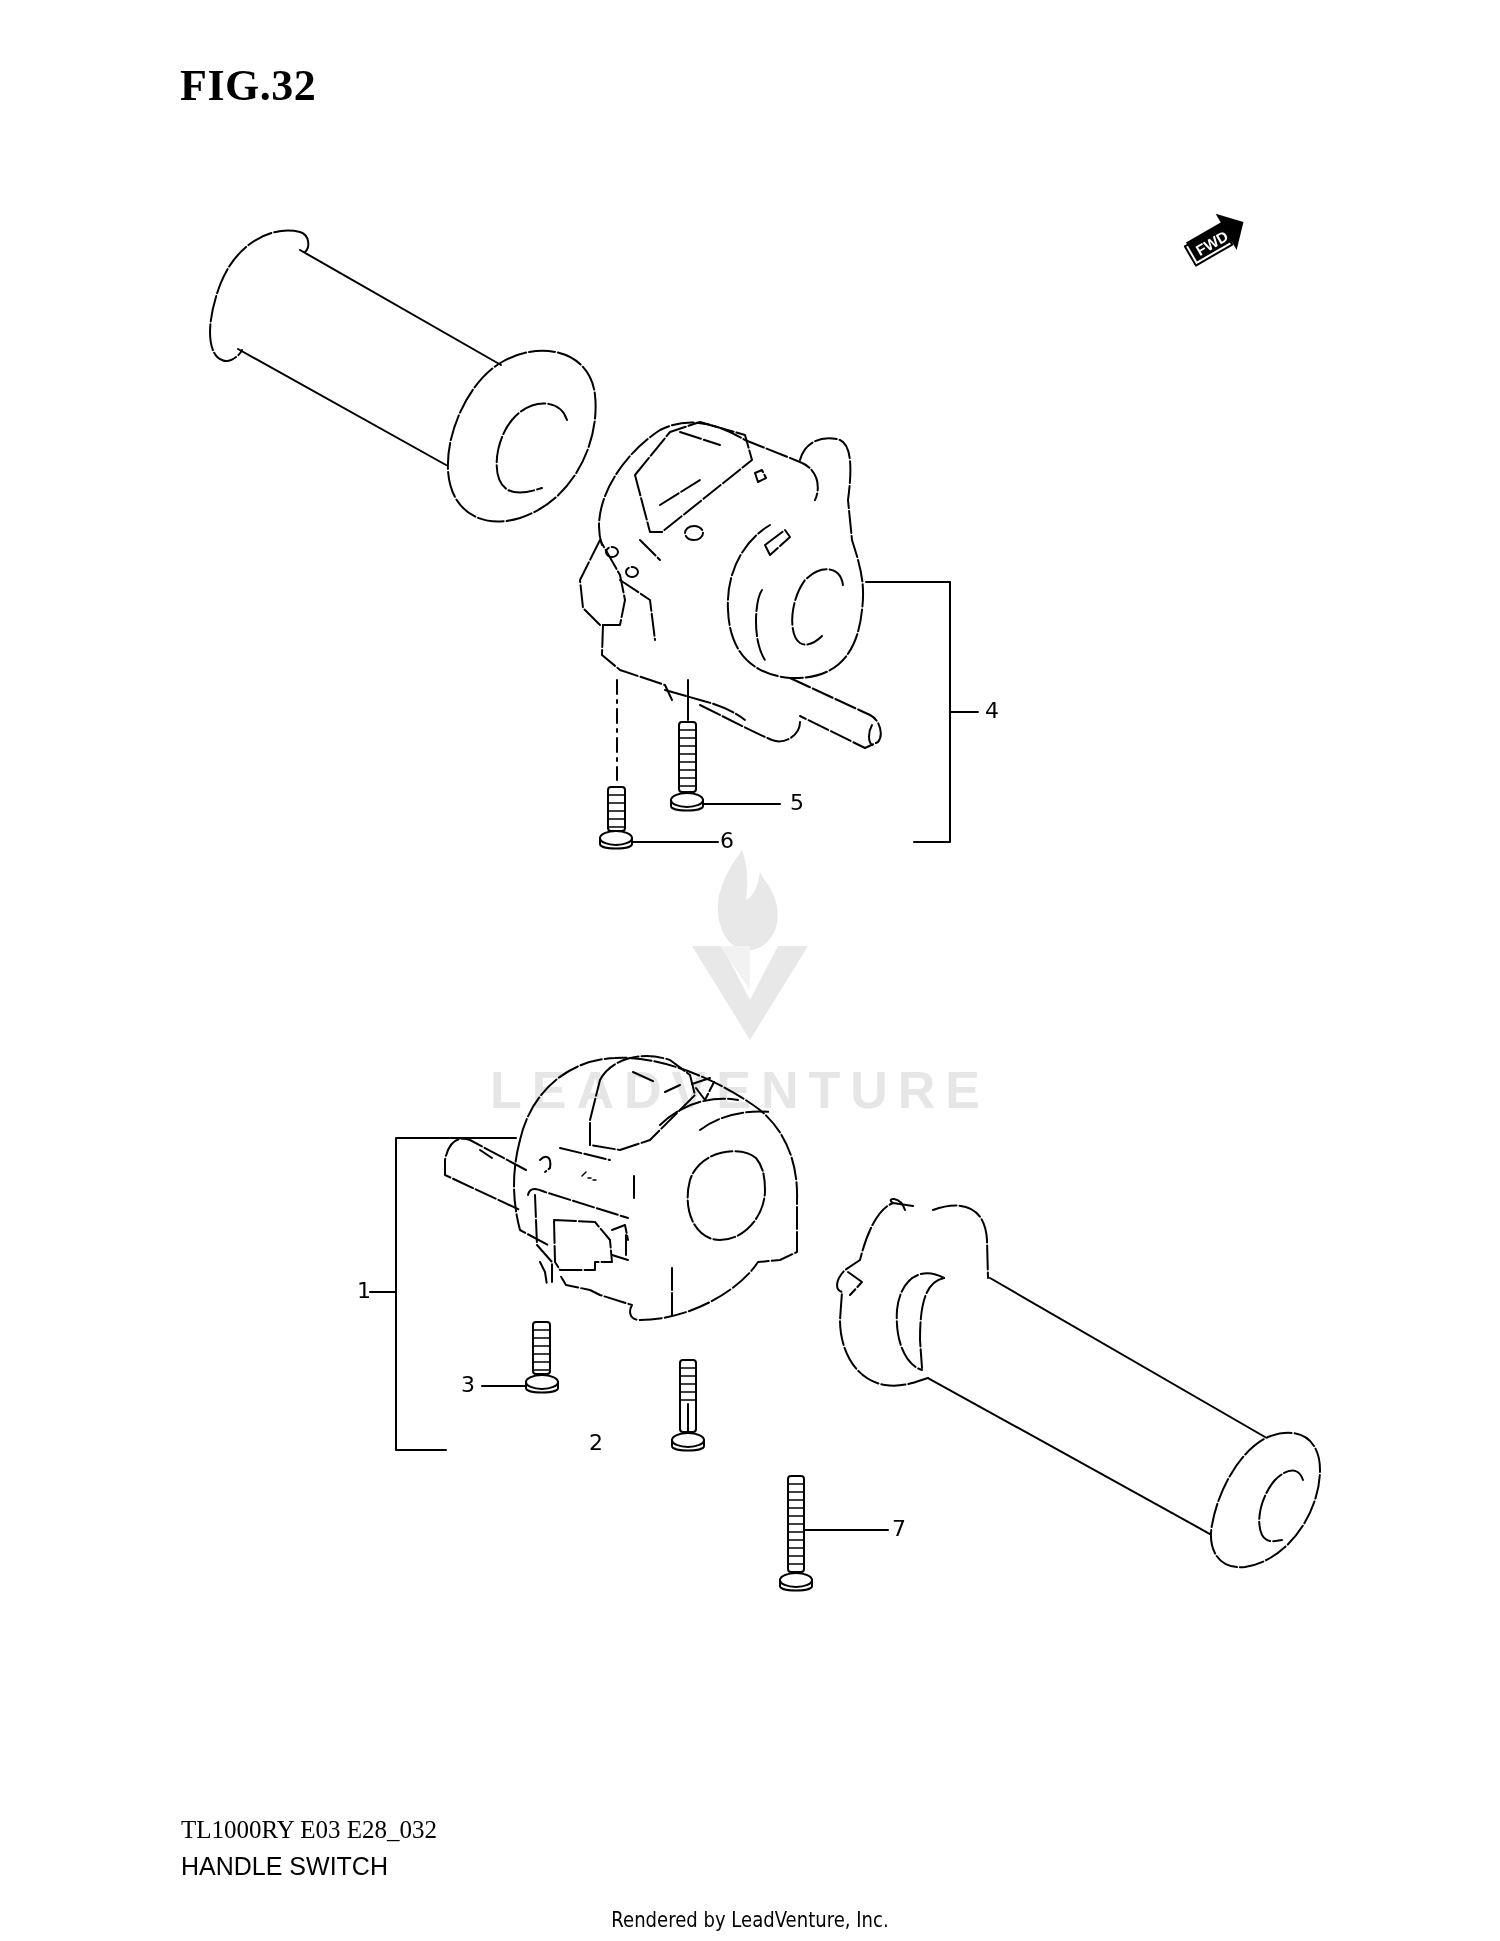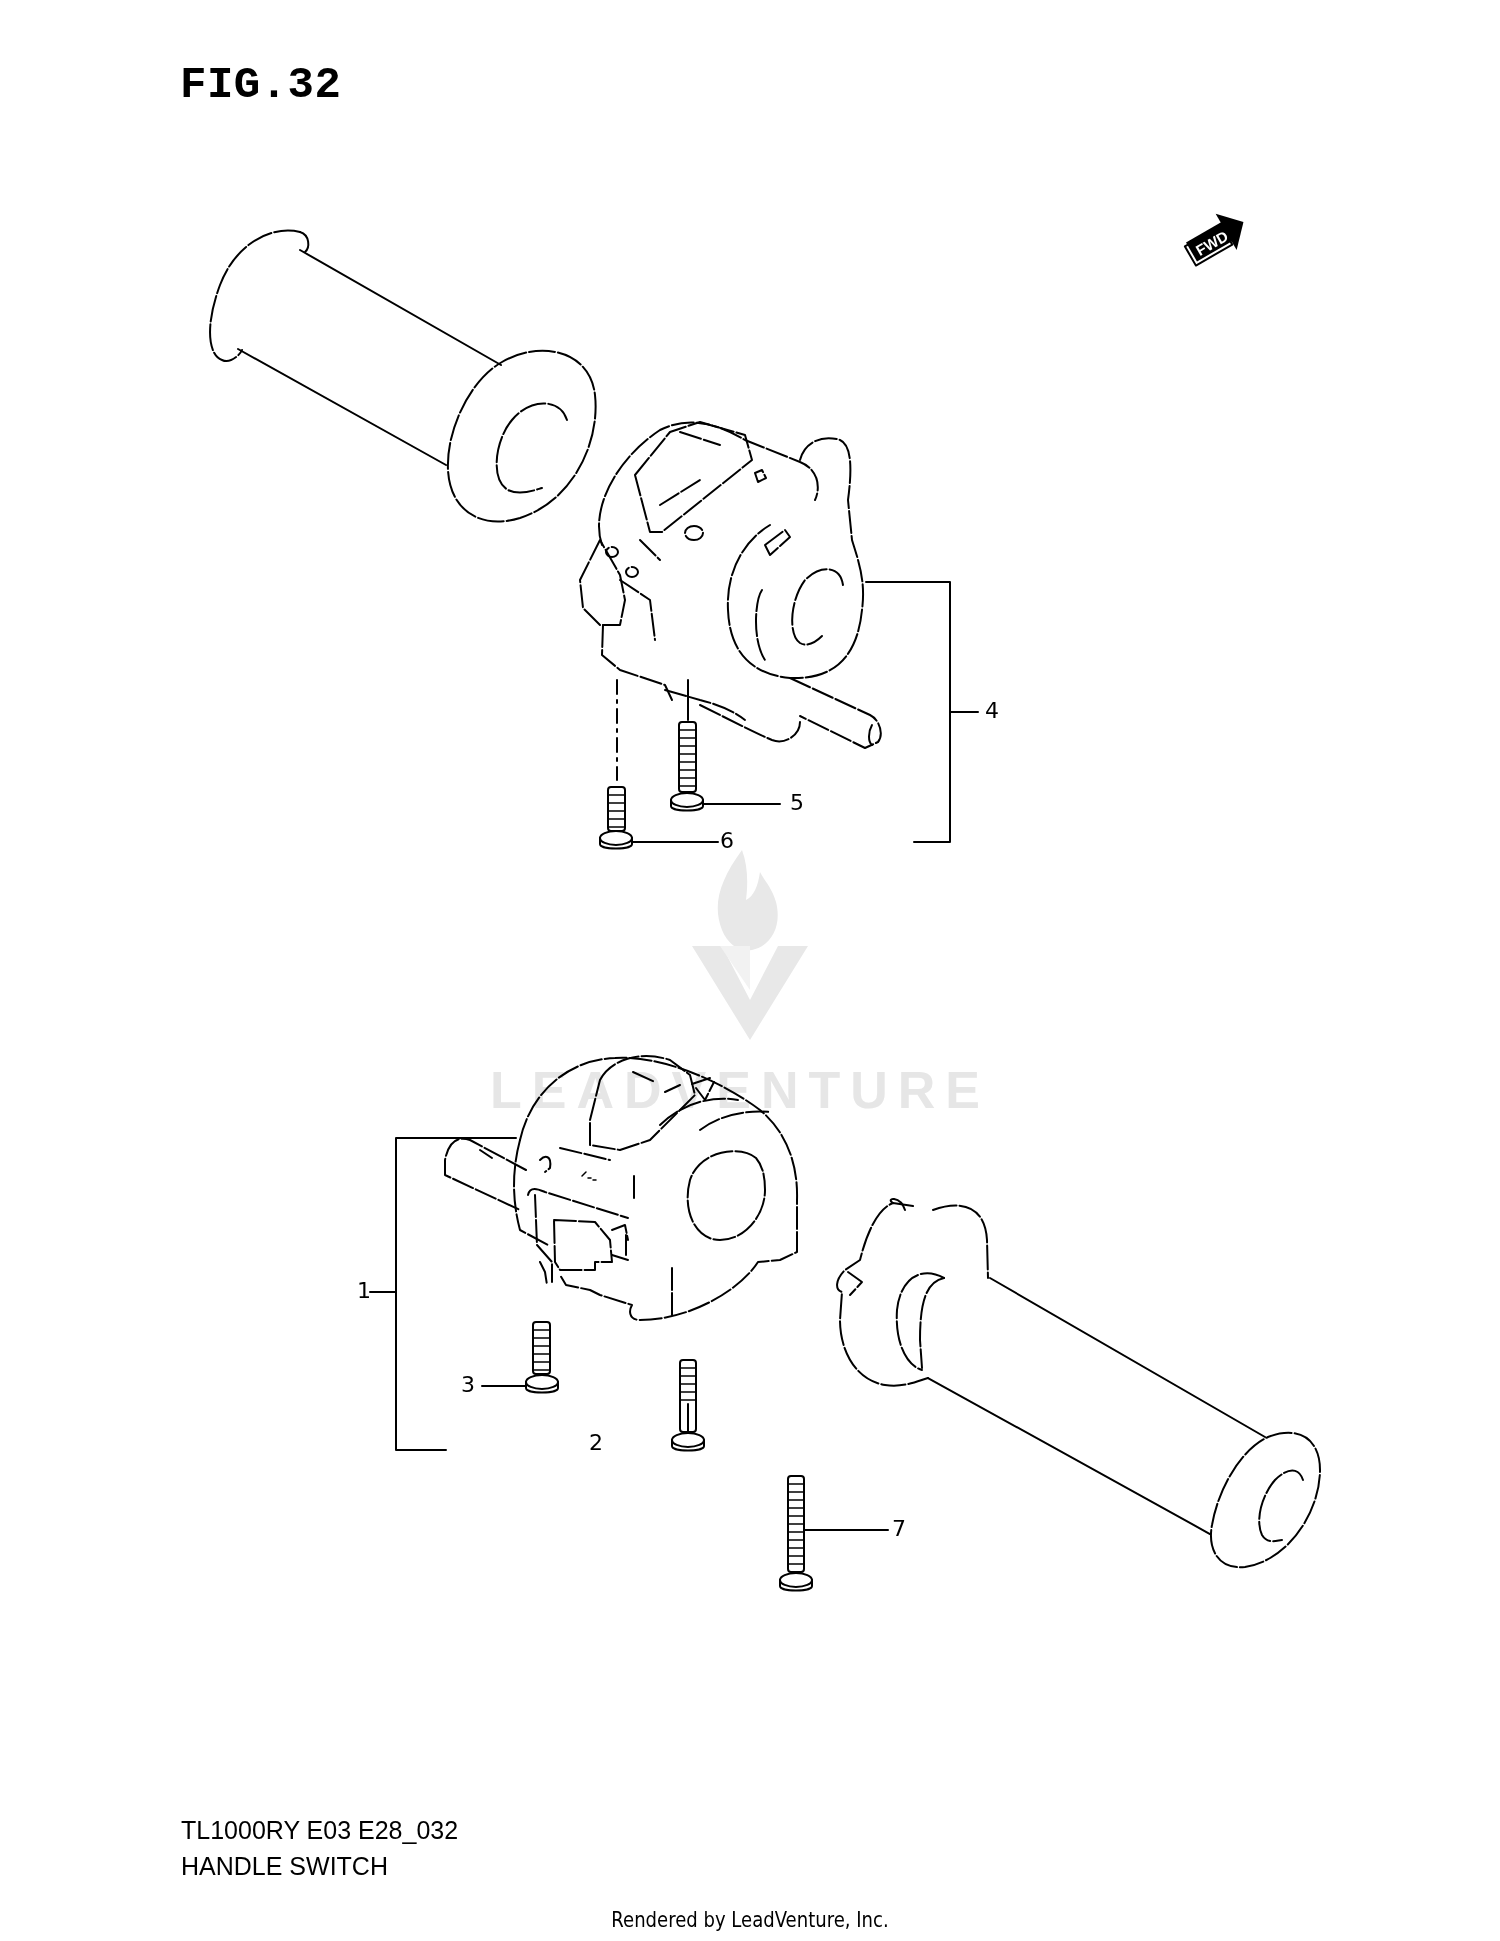--- a/index.html
+++ b/index.html
@@ -1,20 +1,20 @@
 <!DOCTYPE html>
 <html><head>
 <meta charset="utf-8">
 <style>
   html, body { margin:0; padding:0; background:#ffffff; }
   body { width:1500px; height:1941px; position:relative; overflow:hidden; font-family:"Liberation Sans", sans-serif; color:#000; }
   .abs { position:absolute; }
-  .fig-title { left:180px; top:60px; font-size:44px; font-weight:bold; letter-spacing:0.5px; font-family:Liberation Mono, monospace; }
+  .fig-title { left:180px; top:60px; font-size:44px; font-weight:bold; letter-spacing:0.5px; font-family:Liberation Serif, serif; }
   .callout { font-size:22px; font-family:"DejaVu Sans", sans-serif; line-height:1; }
-  .footer-code { left:181px; top:1816px; font-size:25px; font-family:Liberation Sans, sans-serif; }
+  .footer-code { left:181px; top:1816px; font-size:25px; font-family:Liberation Serif, serif; }
   .footer-name { left:181px; top:1852px; font-size:25px; font-family:Liberation Sans, sans-serif; }
   .rendered { left:0; width:1500px; top:1907px; text-align:center; font-size:22px; font-family:"DejaVu Sans", sans-serif; transform:scaleX(0.82); transform-origin:750px 0; }
   svg.diagram { position:absolute; left:0; top:0; width:1500px; height:1941px; }
   .watermark-text { left:490px; top:1060px; font-size:52px; font-weight:bold; color:#e6e6e6; letter-spacing:10px; font-family:"Liberation Sans", sans-serif; }
 </style>
 </head>
 <body>
 
 <svg class="diagram" viewBox="0 0 1500 1941">
   <g fill="#e8e8e8">

